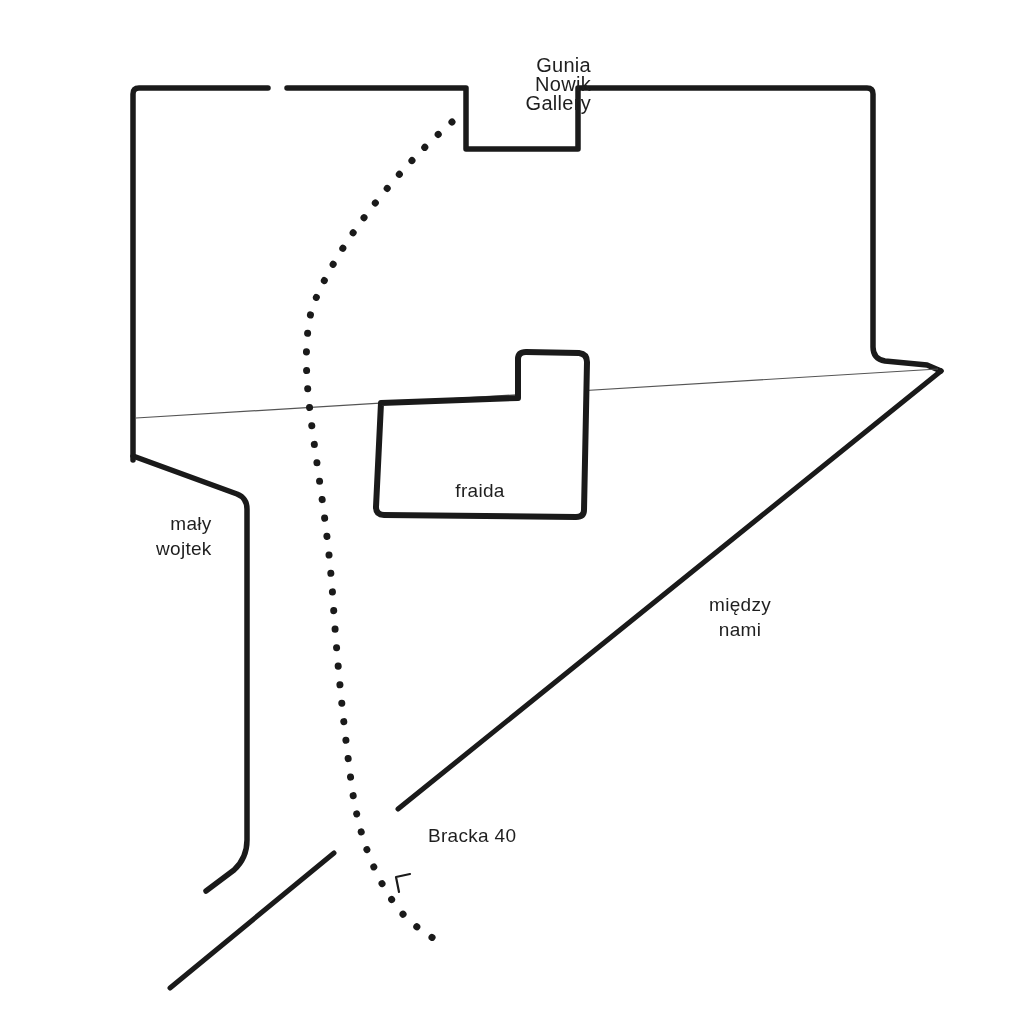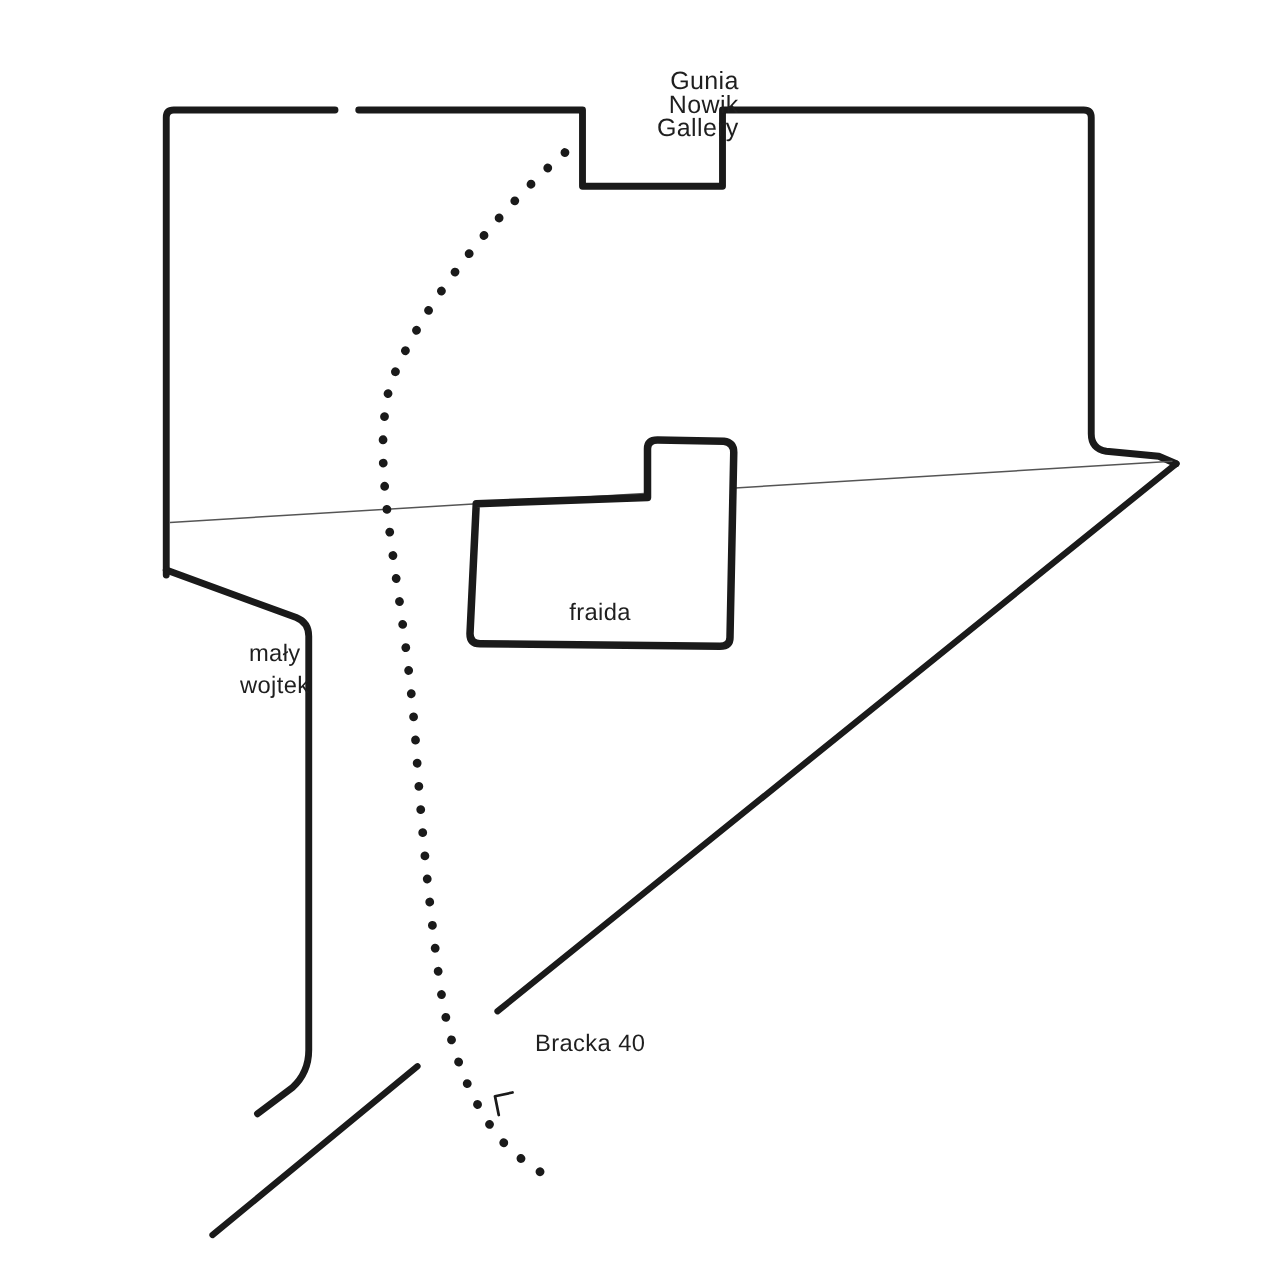--- a/index.html
+++ b/index.html
@@ -40,22 +40,21 @@
   .lbl-fraida {
     left: 418px;
     top: 444px;
     width: 124px;
     text-align: center;
     margin-top: 34px;
   }
   .lbl-maly-wojtek {
     left: 156px;
     top: 511px;
-    text-align: center;
-    margin-left: 36px;
+    text-align: right;
   }
   .lbl-miedzy-nami {
     left: 676px;
     top: 592px;
     width: 128px;
     text-align: center;
   }
   .lbl-bracka {
     left: 428px;
     top: 823px;
@@ -97,16 +96,18 @@
 
   <div class="map-label lbl-gallery">Gunia
 Nowik
 Gallery</div>
 
   <div class="map-label lbl-fraida">fraida</div>
 
   <div class="map-label lbl-maly-wojtek">mały
 wojtek</div>
 
+  <div class="map-label lbl-miedzy-nami">między
+nami</div>
 
   <div class="map-label lbl-bracka">Bracka 40</div>
 
 </div>
 
 </body></html>

